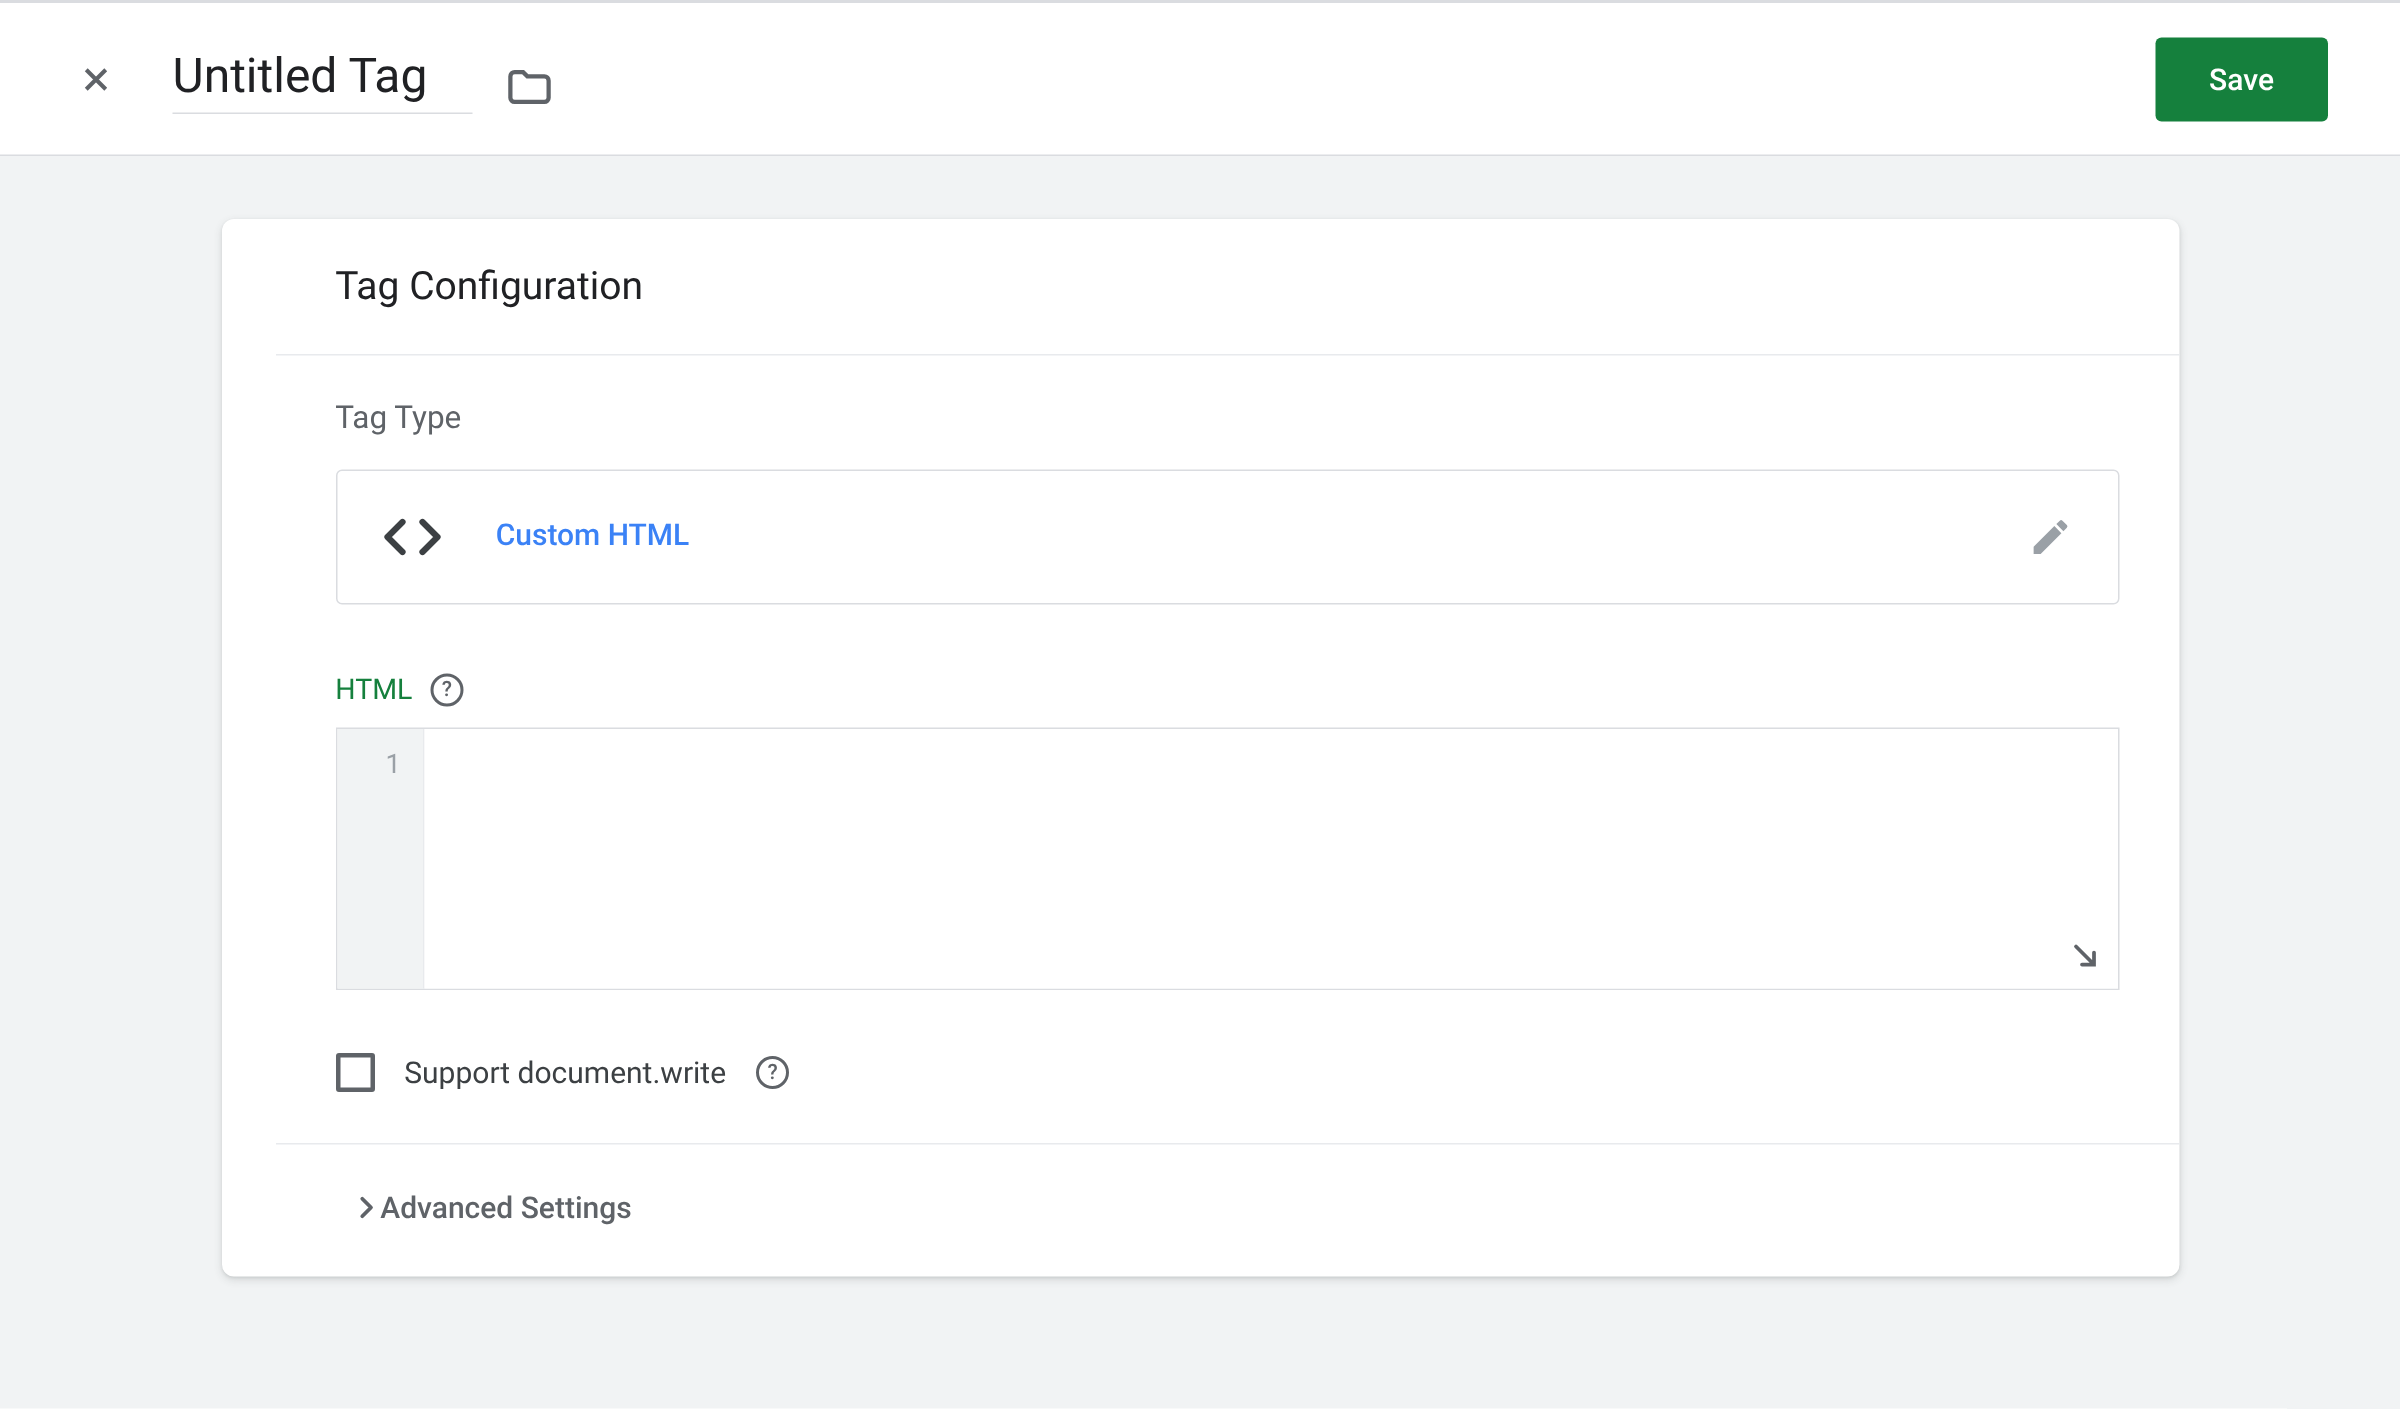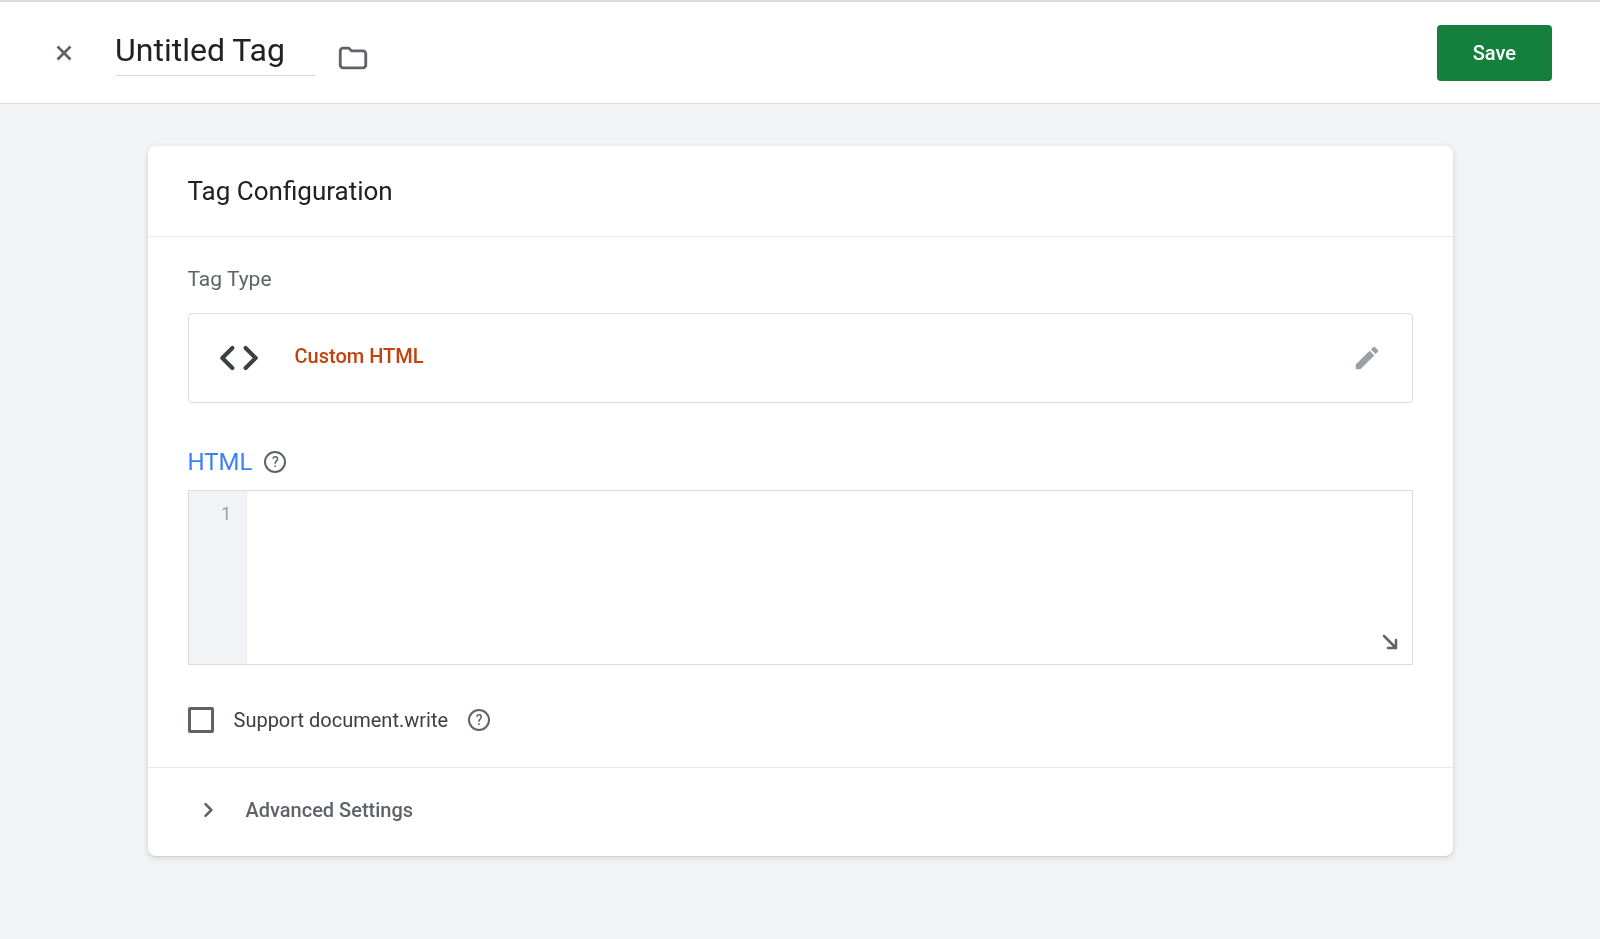--- a/index.html
+++ b/index.html
@@ -76,20 +76,21 @@
     .content {
       padding: 42px 0 0 0;
       display: flex;
       justify-content: center;
     }
     .card {
       width: 1305px;
       background: #fff;
       border-radius: 8px;
       box-shadow: 0 2px 6px rgba(60,64,67,0.15), 0 1px 2px rgba(60,64,67,0.1);
+      padding-left: 36px;
     }
     .card-header {
       padding: 30px 40px 30px 40px;
       border-bottom: 1px solid #e8eaed;
     }
     .card-title {
       font-size: 26px;
       font-weight: 400;
       color: #202124;
     }
@@ -117,43 +118,43 @@
       align-items: center;
       justify-content: center;
       color: #3c4043;
       margin-right: 36px;
     }
     .type-icon svg { width: 40px; height: 32px; }
     .type-text { flex: 1; }
     .type-name {
       font-size: 20px;
       font-weight: 500;
-      color: #c2410c;
+      color: #3b82f6;
       margin-bottom: 4px;
     }
     .type-desc {
       font-size: 19px;
       color: #5f6368;
     }
     .edit-icon {
       color: #9aa0a6;
       display:flex;
       align-items:center;
     }
     .edit-icon svg { width: 30px; height: 30px; }
     .html-section { margin-top: 45px; }
     .html-label-row {
       display: flex;
       align-items: center;
       gap: 12px;
       margin-bottom: 14px;
     }
     .html-label {
-      font-size: 24px;
-      color: #3b82f6;
+      font-size: 19px;
+      color: #15803d;
     }
     .help-icon {
       width: 22px;
       height: 22px;
       border: 2px solid #5f6368;
       border-radius: 50%;
       display: flex;
       align-items: center;
       justify-content: center;
       font-size: 14px;
@@ -215,21 +216,20 @@
       text-align: right;
     }
     .divider {
       height: 1px;
       background: #e8eaed;
       margin: 0 -40px;
     }
     .advanced-row {
       display: flex;
       align-items: center;
-      gap: 28px;
       padding: 30px 0 34px 10px;
       cursor: pointer;
     }
     .chevron {
       color: #5f6368;
       display:flex;
       align-items:center;
     }
     .chevron svg { width: 20px; height: 20px; }
     .advanced-label {

